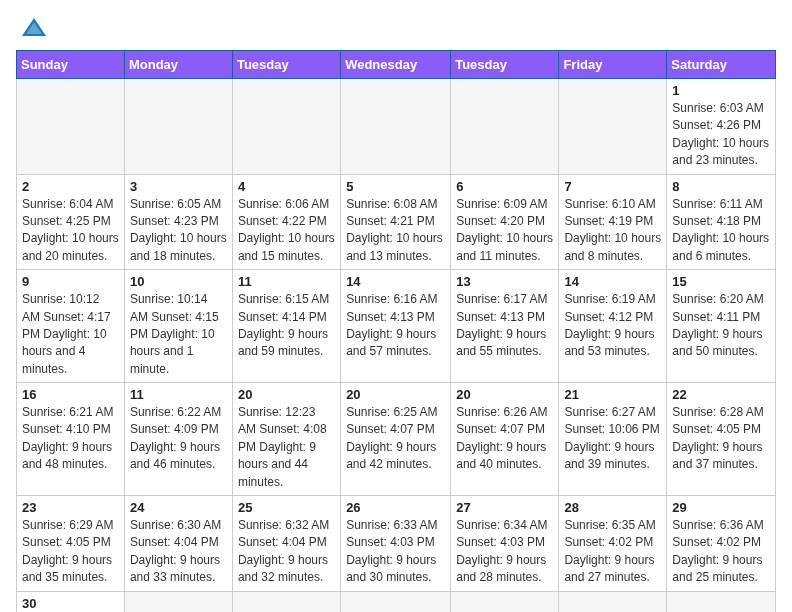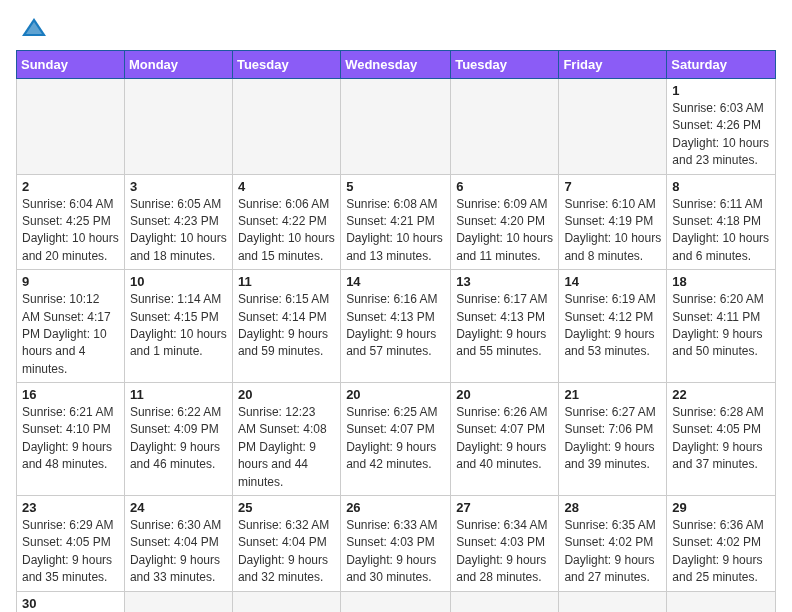--- a/index.html
+++ b/index.html
@@ -195,21 +195,21 @@
         <tr>
           <td>
             <span class="day-num">9</span>
             <div class="day-info">Sunrise: 10:12 AM
 Sunset: 4:17 PM
 Daylight: 10 hours
 and 4 minutes.</div>
           </td>
           <td>
             <span class="day-num">10</span>
-            <div class="day-info">Sunrise: 1:14 AM
+            <div class="day-info">Sunrise: 10:14 AM
 Sunset: 4:15 PM
 Daylight: 10 hours
 and 1 minute.</div>
           </td>
           <td>
             <span class="day-num">11</span>
             <div class="day-info">Sunrise: 6:15 AM
 Sunset: 4:14 PM
 Daylight: 9 hours
 and 59 minutes.</div>
@@ -229,21 +229,21 @@
 and 55 minutes.</div>
           </td>
           <td>
             <span class="day-num">14</span>
             <div class="day-info">Sunrise: 6:19 AM
 Sunset: 4:12 PM
 Daylight: 9 hours
 and 53 minutes.</div>
           </td>
           <td>
-            <span class="day-num">18</span>
+            <span class="day-num">15</span>
             <div class="day-info">Sunrise: 6:20 AM
 Sunset: 4:11 PM
 Daylight: 9 hours
 and 50 minutes.</div>
           </td>
         </tr>
         <tr>
           <td>
             <span class="day-num">16</span>
             <div class="day-info">Sunrise: 6:21 AM
@@ -275,21 +275,21 @@
           <td>
             <span class="day-num">20</span>
             <div class="day-info">Sunrise: 6:26 AM
 Sunset: 4:07 PM
 Daylight: 9 hours
 and 40 minutes.</div>
           </td>
           <td>
             <span class="day-num">21</span>
             <div class="day-info">Sunrise: 6:27 AM
-Sunset: 7:06 PM
+Sunset: 10:06 PM
 Daylight: 9 hours
 and 39 minutes.</div>
           </td>
           <td>
             <span class="day-num">22</span>
             <div class="day-info">Sunrise: 6:28 AM
 Sunset: 4:05 PM
 Daylight: 9 hours
 and 37 minutes.</div>
           </td>

